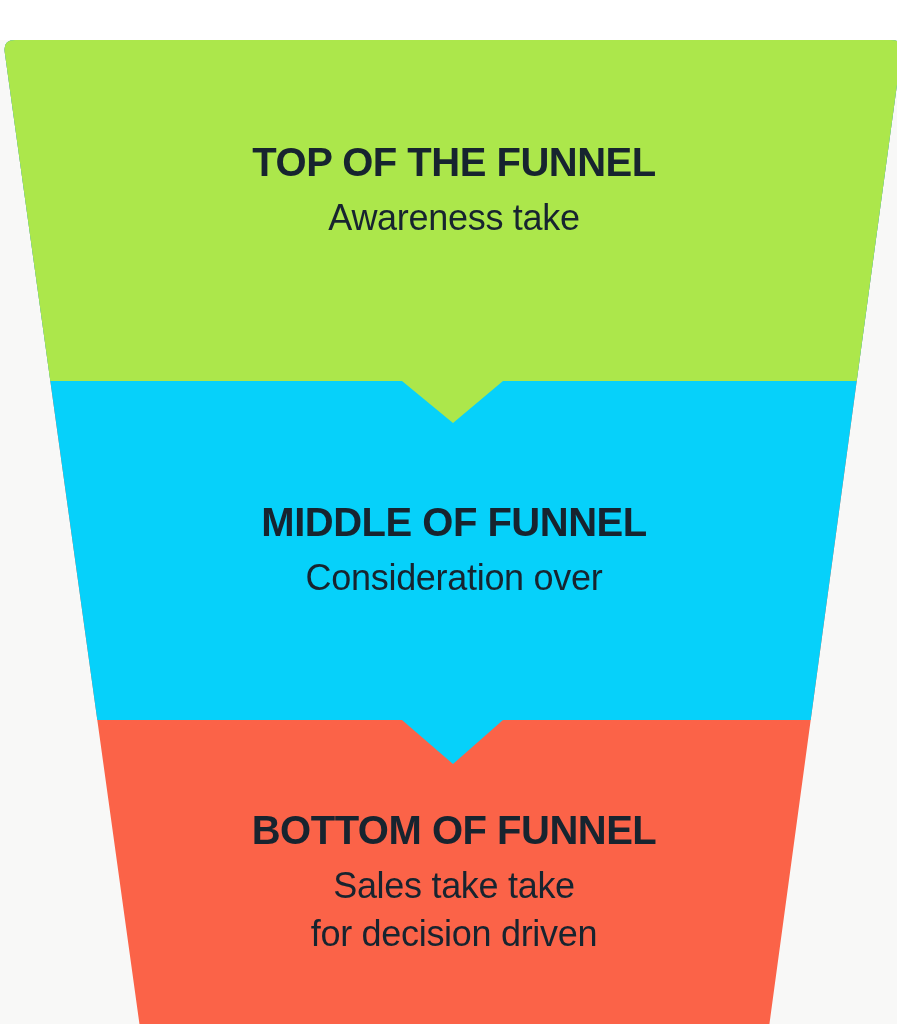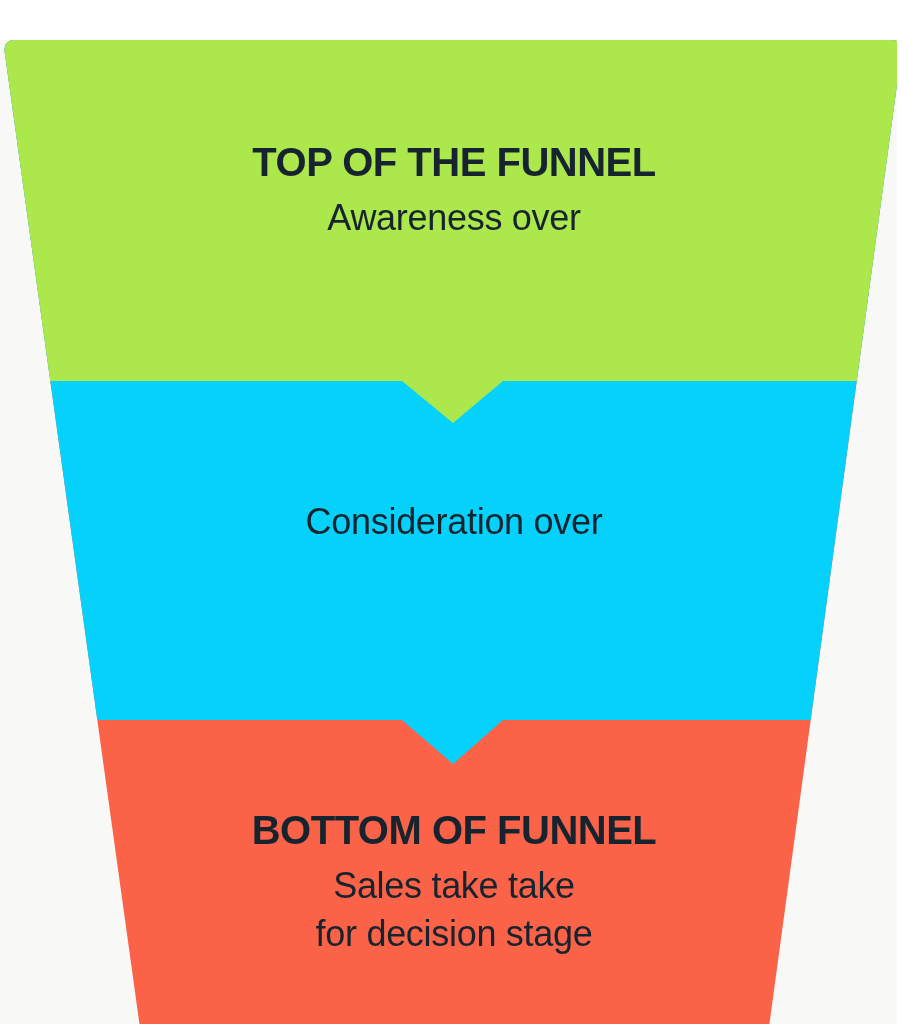--- a/index.html
+++ b/index.html
@@ -50,25 +50,26 @@
 
     <path d="M 4.7 12 Q 3 0 15 0 L 891 0 Q 903 0 901.4 12 L 764 1024 L 145 1024 Z" fill="#FB6348"></path>
 
     <path d="M 4.7 12 Q 3 0 15 0 L 891 0 Q 903 0 901.4 12 L 810.7 680 L 503 680 L 453 724 L 402 680 L 97.3 680 Z" fill="#06D1FA"></path>
 
     <path d="M 4.7 12 Q 3 0 15 0 L 891 0 Q 903 0 901.4 12 L 856.7 341 L 503 341 L 453 383 L 402 341 L 50.3 341 Z" fill="#ACE74B"></path>
   </svg>
 
   <div class="stage-text top">
     <h2>TOP OF THE FUNNEL</h2>
-    <p><span>Awareness over</span><br></p>
+    <p><span>Awareness take</span><br></p>
   </div>
 
   <div class="stage-text middle">
+    <h2>MIDDLE OF FUNNEL</h2>
     <p><span>Consideration over</span><br></p>
   </div>
 
   <div class="stage-text bottom">
     <h2>BOTTOM OF FUNNEL</h2>
-    <p><span>Sales take take</span><br><span>for decision stage</span></p>
+    <p><span>Sales take take</span><br><span>for decision driven</span></p>
   </div>
 
 </div>
 
 </body></html>

